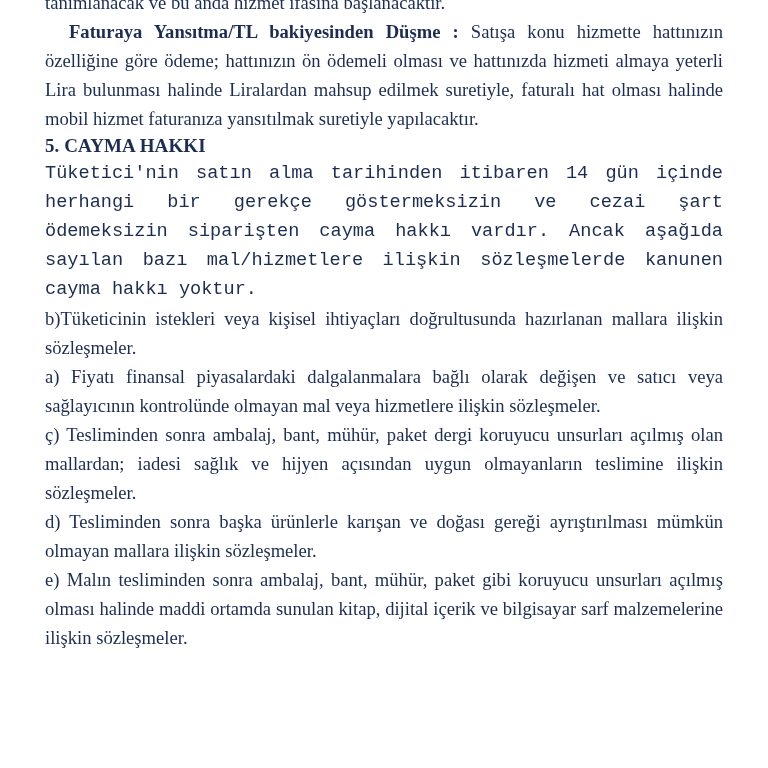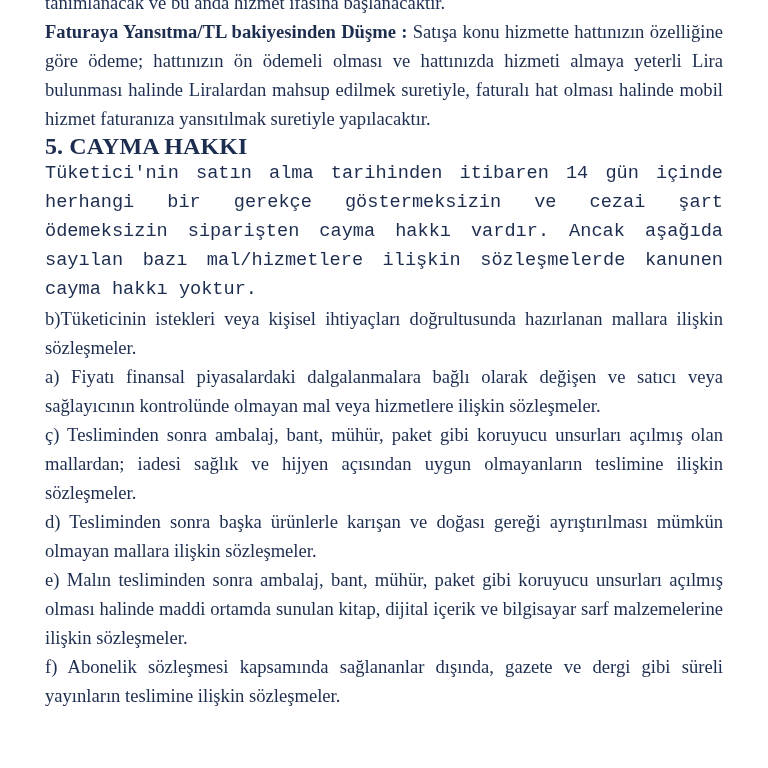--- a/index.html
+++ b/index.html
@@ -41,30 +41,31 @@
   }
 
   
   .gap-para   { margin-top: 22px; }
   .gap-item   { margin-top: 18px; }
   .gap-head   { margin-top: 46px; }
   .gap-after-head { margin-top: 26px; font-family: Liberation Mono, monospace; }
 
   h2.section-heading {
     margin: 0;
-    font-size: 24px;
+    font-size: 19px;
     line-height: 26px;
     font-weight: bold;
     letter-spacing: 0.1px;
     color: #1d2d4f;
     text-align: left;
   }
 
   .lead-in {
     font-weight: bold;
+    margin-left: 24px;
   }
 
   
   .clipped-tail {
     overflow: hidden;
   }
 </style>
 </head>
 <body>
 
@@ -80,22 +81,21 @@
 
     <h2 class="section-heading gap-head">5. CAYMA HAKKI</h2>
 
     <p class="para gap-after-head">Tüketici'nin satın alma tarihinden itibaren 14 gün içinde herhangi bir gerekçe göstermeksizin ve cezai şart ödemeksizin siparişten cayma hakkı vardır. Ancak aşağıda sayılan bazı mal/hizmetlere ilişkin sözleşmelerde kanunen cayma hakkı yoktur.</p>
 
     <p class="para gap-item">b)Tüketicinin istekleri veya kişisel ihtiyaçları doğrultusunda hazırlanan mallara ilişkin sözleşmeler.</p>
 
     <p class="para gap-para"> a) Fiyatı finansal piyasalardaki dalgalanmalara bağlı olarak değişen ve satıcı veya sağlayıcının kontrolünde olmayan mal veya hizmetlere ilişkin sözleşmeler.</p>
 
 
-    <p class="para gap-item">ç) Tesliminden sonra ambalaj, bant, mühür, paket gibi koruyucu unsurları açılmış olan mallardan; iadesi sağlık ve hijyen açısından uygun olmayanların teslimine ilişkin sözleşmeler.</p>
+    <p class="para gap-item">ç) Tesliminden sonra ambalaj, bant, mühür, paket dergi koruyucu unsurları açılmış olan mallardan; iadesi sağlık ve hijyen açısından uygun olmayanların teslimine ilişkin sözleşmeler.</p>
 
     <p class="para gap-item">d) Tesliminden sonra başka ürünlerle karışan ve doğası gereği ayrıştırılması mümkün olmayan mallara ilişkin sözleşmeler.</p>
 
     <p class="para gap-item">e) Malın tesliminden sonra ambalaj, bant, mühür, paket gibi koruyucu unsurları açılmış olması halinde maddi ortamda sunulan kitap, dijital içerik ve bilgisayar sarf malzemelerine ilişkin sözleşmeler.</p>
 
-    <p class="para gap-item clipped-tail">f) Abonelik sözleşmesi kapsamında sağlananlar dışında, gazete ve dergi gibi süreli yayınların teslimine ilişkin sözleşmeler.</p>
 
   </div>
 </div>
 
 </body></html>

